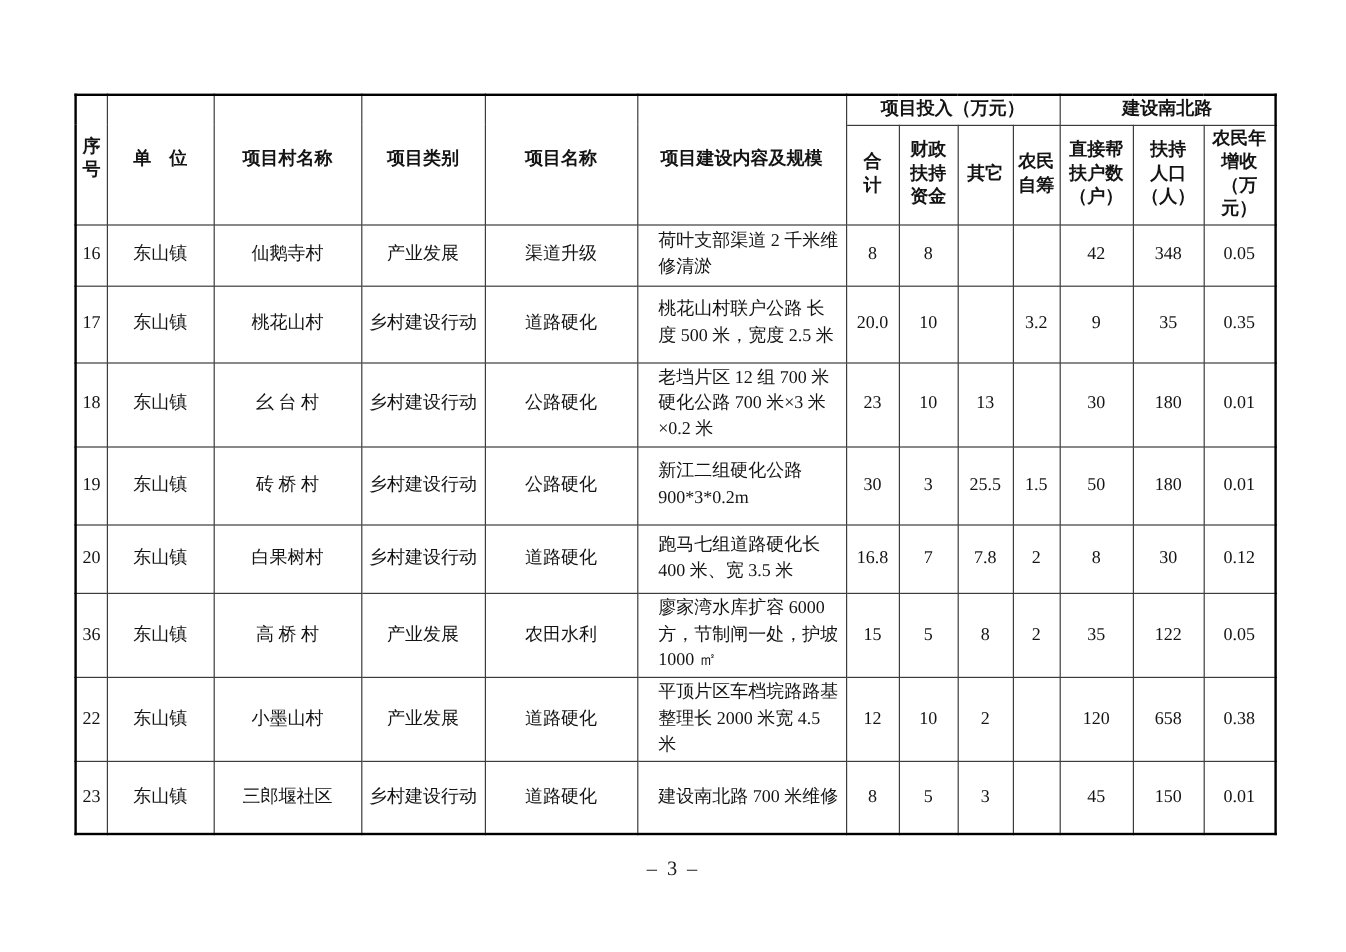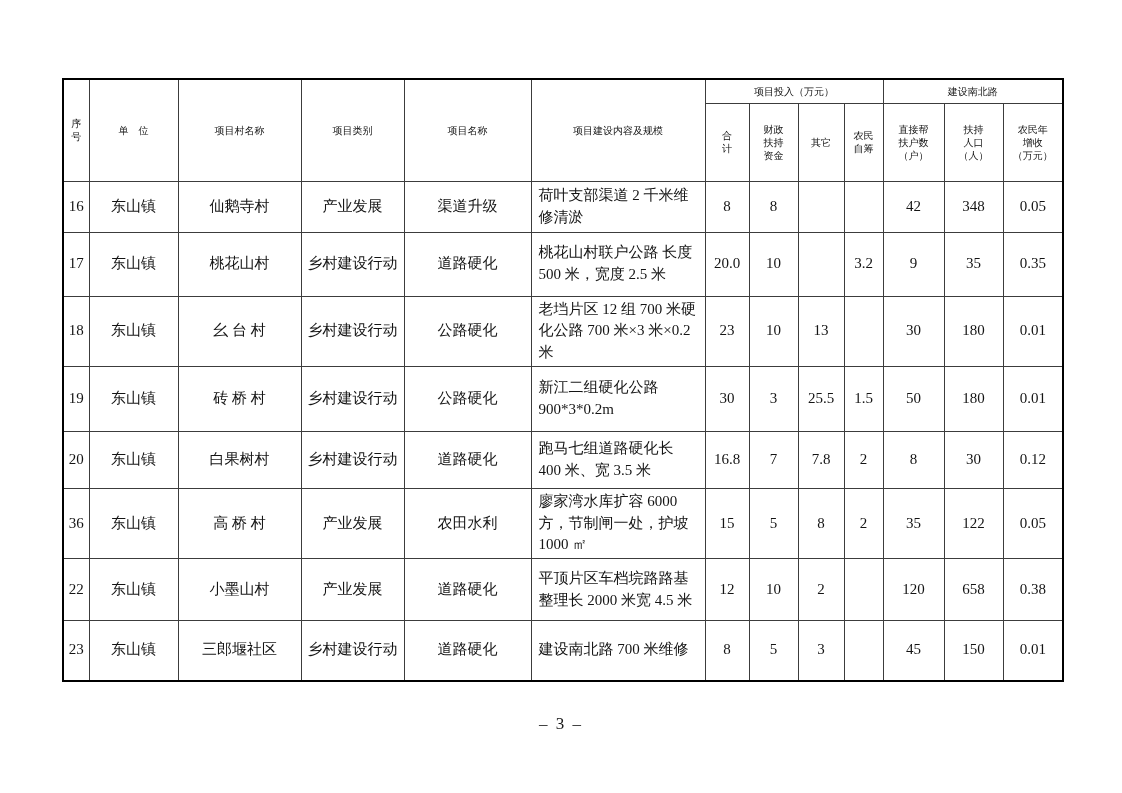--- a/index.html
+++ b/index.html
@@ -21,29 +21,29 @@
   }
   .doc th, .doc td {
     border:1px solid #3c3c3c;
     padding:2px 3px;
     text-align:center;
     vertical-align:middle;
     font-size:15px;
     overflow:hidden;
   }
   .doc thead th {
-    font-weight:normal;
+    font-weight:bold;
     white-space:pre-line;
     line-height:1.3;
-    font-size:10px;
+    font-size:15px;
   }
   .doc thead tr.grp-row { height:24px; }
   .doc thead tr.sub-row { height:78px; }
   .doc tbody td { line-height:1.45; }
-  .doc tbody td.c5 { text-align:left; padding:2px 5px 2px 7px; }
+  .doc tbody td.c5 { text-align:left; padding:2px 5px 2px 17px; }
 
   
   .doc tbody tr:nth-child(1){ height:51px; }
   .doc tbody tr:nth-child(2){ height:64px;margin-left:16px; }
   .doc tbody tr:nth-child(3){ height:62px; }
   .doc tbody tr:nth-child(4){ height:65px; }
   .doc tbody tr:nth-child(5){ height:57px; }
   .doc tbody tr:nth-child(6){ height:65px; }
   .doc tbody tr:nth-child(7){ height:62px; }
   .doc tbody tr:nth-child(8){ height:60px; }

